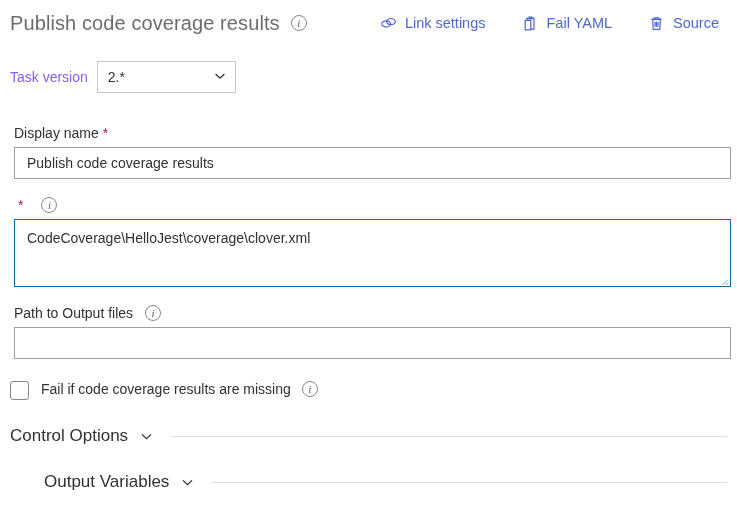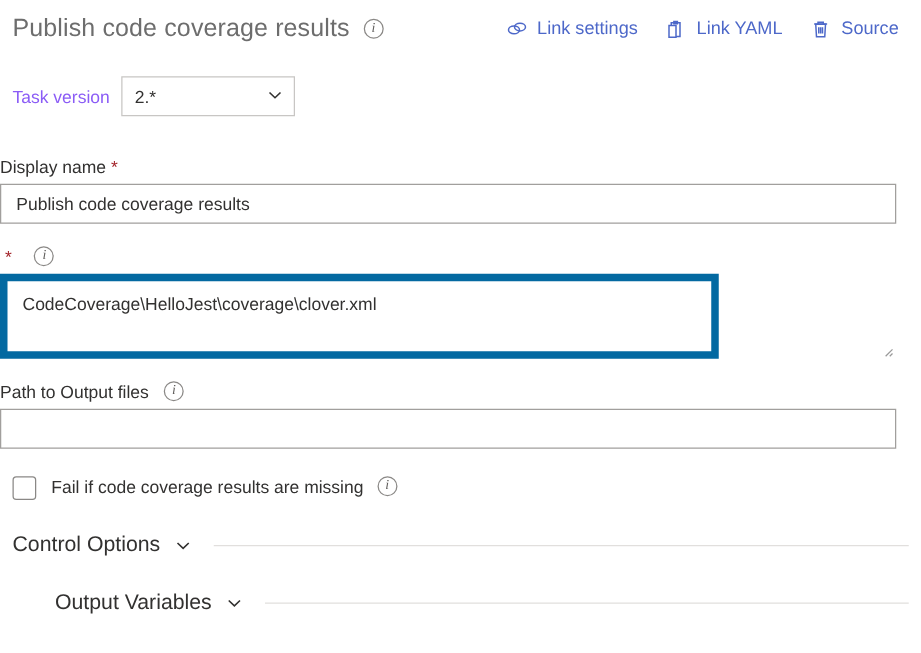--- a/index.html
+++ b/index.html
@@ -34,21 +34,21 @@
   }
   .title-info {
     margin-left: 11px;
     display: inline-flex;
     align-items: center;
   }
   .actions {
     margin-left: auto;
     display: flex;
     align-items: center;
-    gap: 22px;
+    gap: 36px;
     padding-right: 8px;
   }
   .action-btn {
     display: flex;
     align-items: center;
     gap: 8px;
     color: #4d68c9;
     font-size: 14.5px;
     cursor: pointer;
     white-space: nowrap;
@@ -104,21 +104,21 @@
     position: relative;
   }
   .select-value {
     font-size: 14px;
     color: #323130;
     flex: 1;
   }
 
   
   .field {
-    padding: 0 0;
+    padding: 0 14px;
     box-sizing: border-box;
   }
   .field-label {
     display: flex;
     align-items: center;
     font-size: 14px;
     color: #323130;
     margin-bottom: 6px;
   }
   .req {
@@ -141,23 +141,23 @@
     font-size: 14px;
     color: #323130;
     outline: none;
   }
   .text-area-wrap {
     position: relative;
     width: 717px;
   }
   .text-area {
     display: block;
-    width: 575px;
+    width: 717px;
     height: 68px;
-    border: 6px solid #0369a1;
+    border: 1px solid #0369a1;
     background: #fff;
     box-sizing: border-box;
     padding: 9px 12px;
     font-family: inherit;
     font-size: 14px;
     color: #323130;
     outline: none;
     resize: none;
     line-height: 19px;
     overflow: hidden;
@@ -243,21 +243,21 @@
     </button>
 
     <button class="action-btn">
       <span>
         <svg width="17" height="17" viewBox="0 0 17 17" fill="none" stroke="#4d68c9" stroke-width="1.2">
           <path d="M5 3.2h7v11H5z"></path>
           <path d="M7.1 2.1h2.8v1.8H7.1z"></path>
           <path d="M3.2 5.4h5.6v9.4H3.2z" fill="#fff"></path>
         </svg>
       </span>
-      <span>Link YAML</span>
+      <span>Fail YAML</span>
     </button>
 
     <button class="action-btn">
       <span>
         <svg width="17" height="17" viewBox="0 0 17 17" fill="none" stroke="#4d68c9" stroke-width="1.2">
           <path d="M3.3 4.2h10.4"></path>
           <path d="M6.4 4.1V2.8h4.2v1.3"></path>
           <path d="M4.6 4.4h7.8l-.6 10H5.2z"></path>
           <path d="M7 6.7v5M8.5 6.7v5M10 6.7v5"></path>
         </svg>

